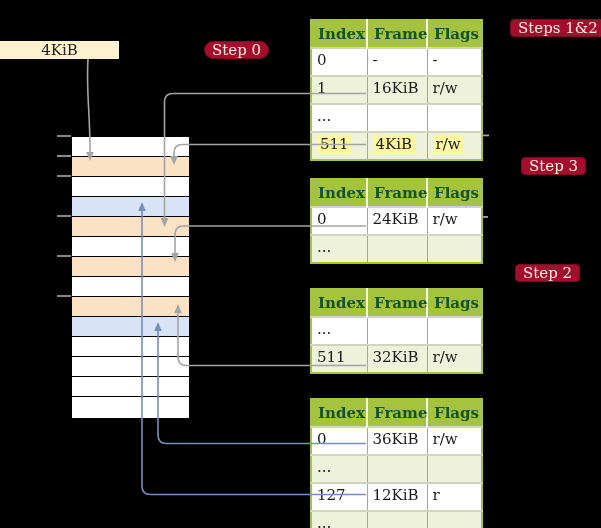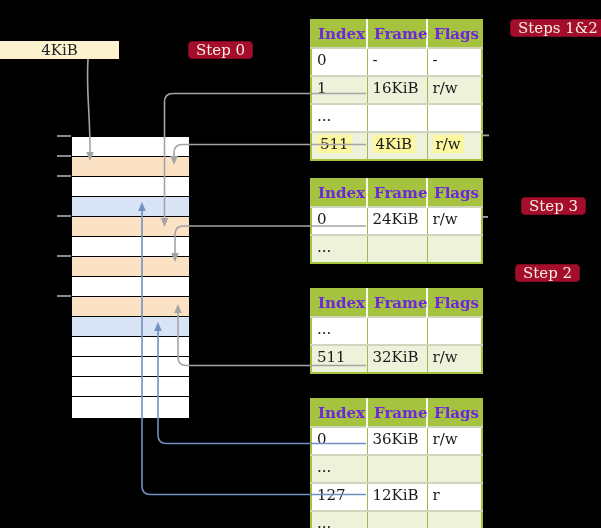--- a/index.html
+++ b/index.html
@@ -10,40 +10,40 @@
   
   .pagesize{
     position:absolute;left:0;top:41px;width:119px;height:18px;
     background:#fdf2cf;font-size:15px;line-height:18px;text-align:center;color:#222;
   }
   
   .badge{
     position:absolute;background:#a50d2d;border:1px solid #7c0a21;border-radius:4px;
     color:#f6f0e1;font-size:15px;line-height:16px;padding:0 7px;white-space:nowrap;
   }
-  .b0{left:188px;top:41px;} .b1{left:510px;top:19px;}
-  .b2{left:521px;top:157px;margin-top:40px;} .b3{left:515px;top:264px;}
+  .b0{left:204px;top:41px;border-radius:9px;} .b1{left:510px;top:19px;}
+  .b2{left:521px;top:157px;} .b3{left:515px;top:264px;}
   
   .memcol{
     position:absolute;left:71px;top:136px;width:119px;height:283px;
     border:1.5px solid #000;box-sizing:border-box;background:#fff;
   }
   .mrow{height:20px;box-sizing:border-box;border-bottom:1.5px solid #000;}
   .mrow:last-child{border-bottom:none;}
   .mrow.free{background:#ffffff;}
   .mrow.page-table{background:#fbe2c5;}
   .mrow.data-page{background:#d8e4f5;}
   .tick{position:absolute;left:57px;width:14px;height:2px;background:#8a8a8a;}
   
   table.ptable{
     position:absolute;left:310px;width:172px;border-collapse:collapse;
     border:2px solid #a5c33e;table-layout:fixed;font-size:15px;
   }
   table.ptable th{
-    background:#a5c33e;color:#6d28d9;font-weight:bold;text-align:left;
+    background:#a5c33e;color:#14532d;font-weight:bold;text-align:left;
     padding:2px 0 2px 6px;height:22px;font-size:15px;
   }
   table.ptable th + th{border-left:2px solid #f6f8ec;margin-top:45px;}
   table.ptable td{
     padding:2px 0 2px 5px;height:22px;background:#fff;
     border-top:2px solid #cfd6bd;vertical-align:top;
   }
   table.ptable td + td{border-left:1px solid #9fb84f;}
   table.ptable tbody tr:nth-child(even) td{background:#eef2da;}
   .t1{top:19px;} .t2{top:178px;} .t3{top:288px;} .t4{top:398px;}

